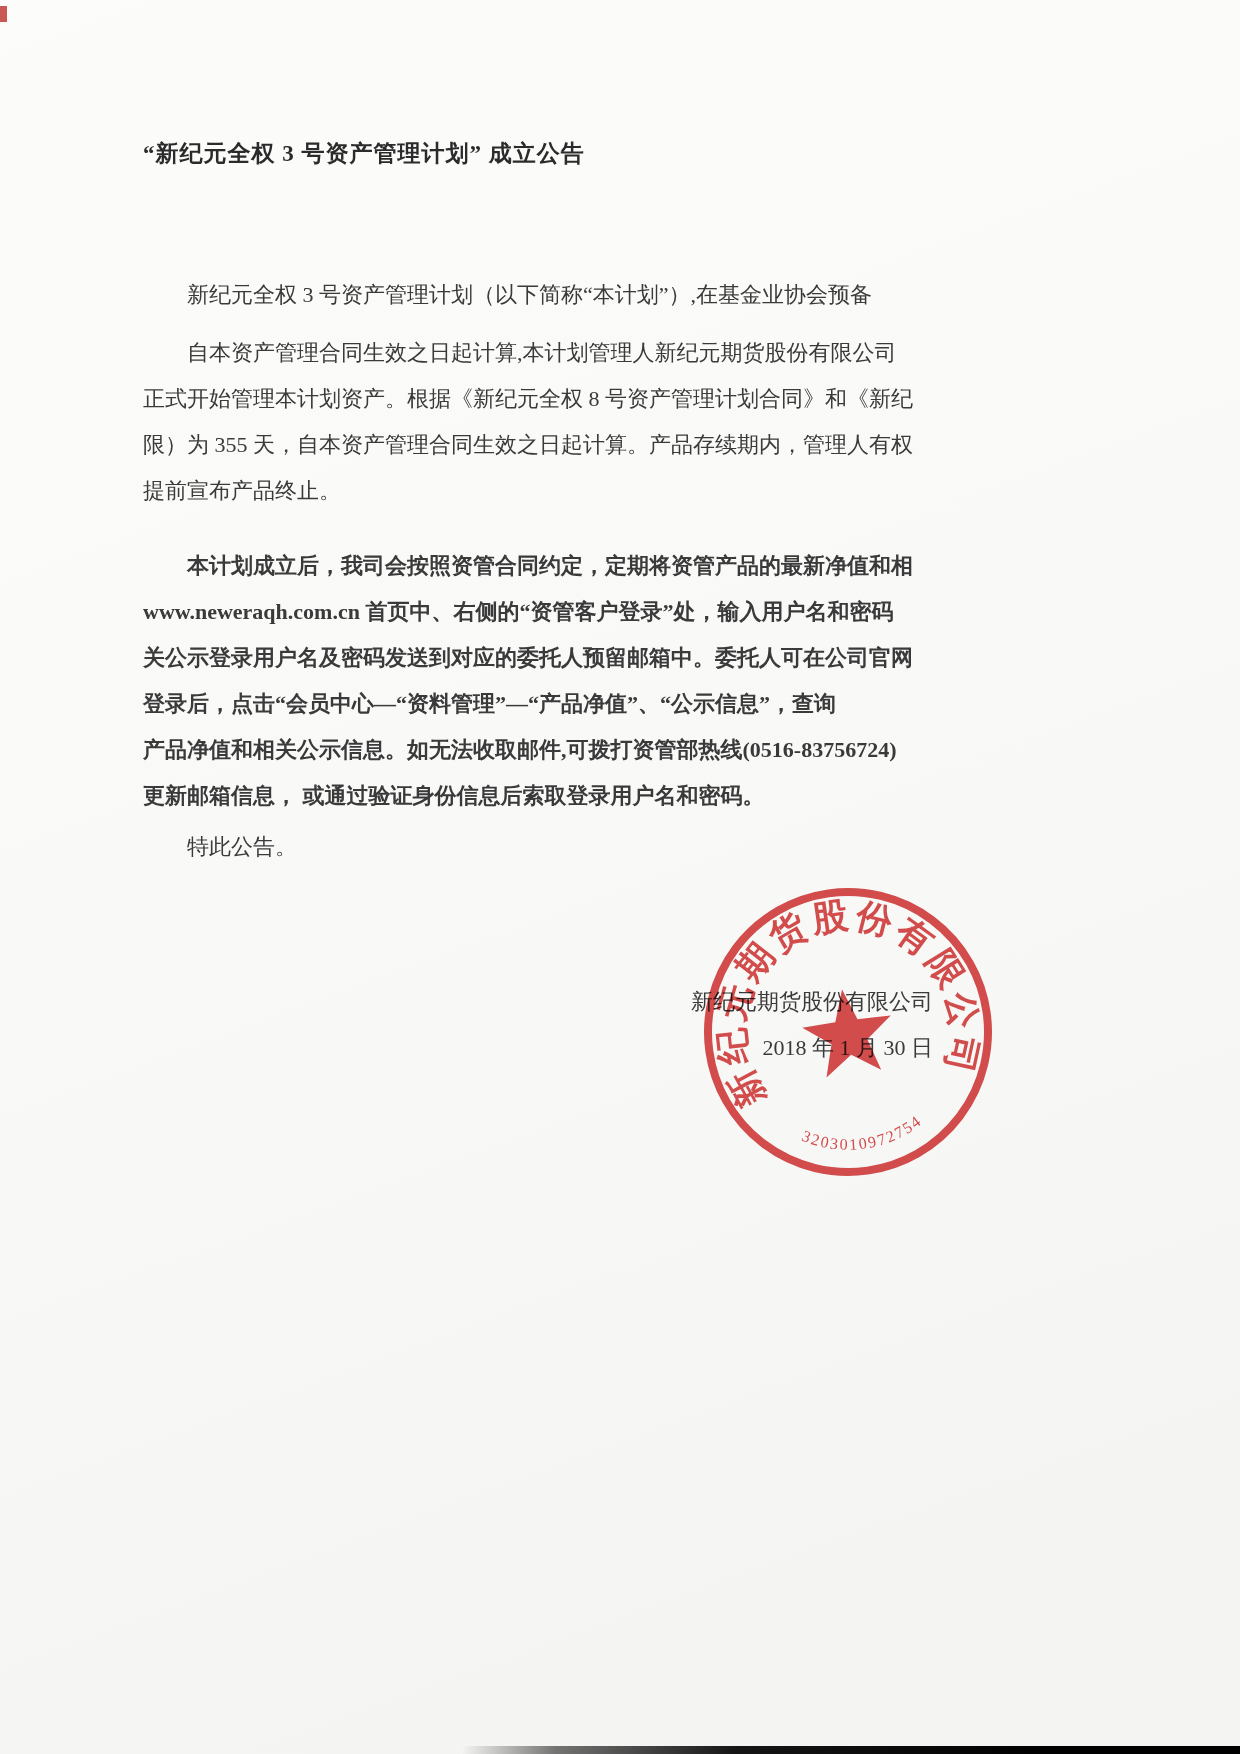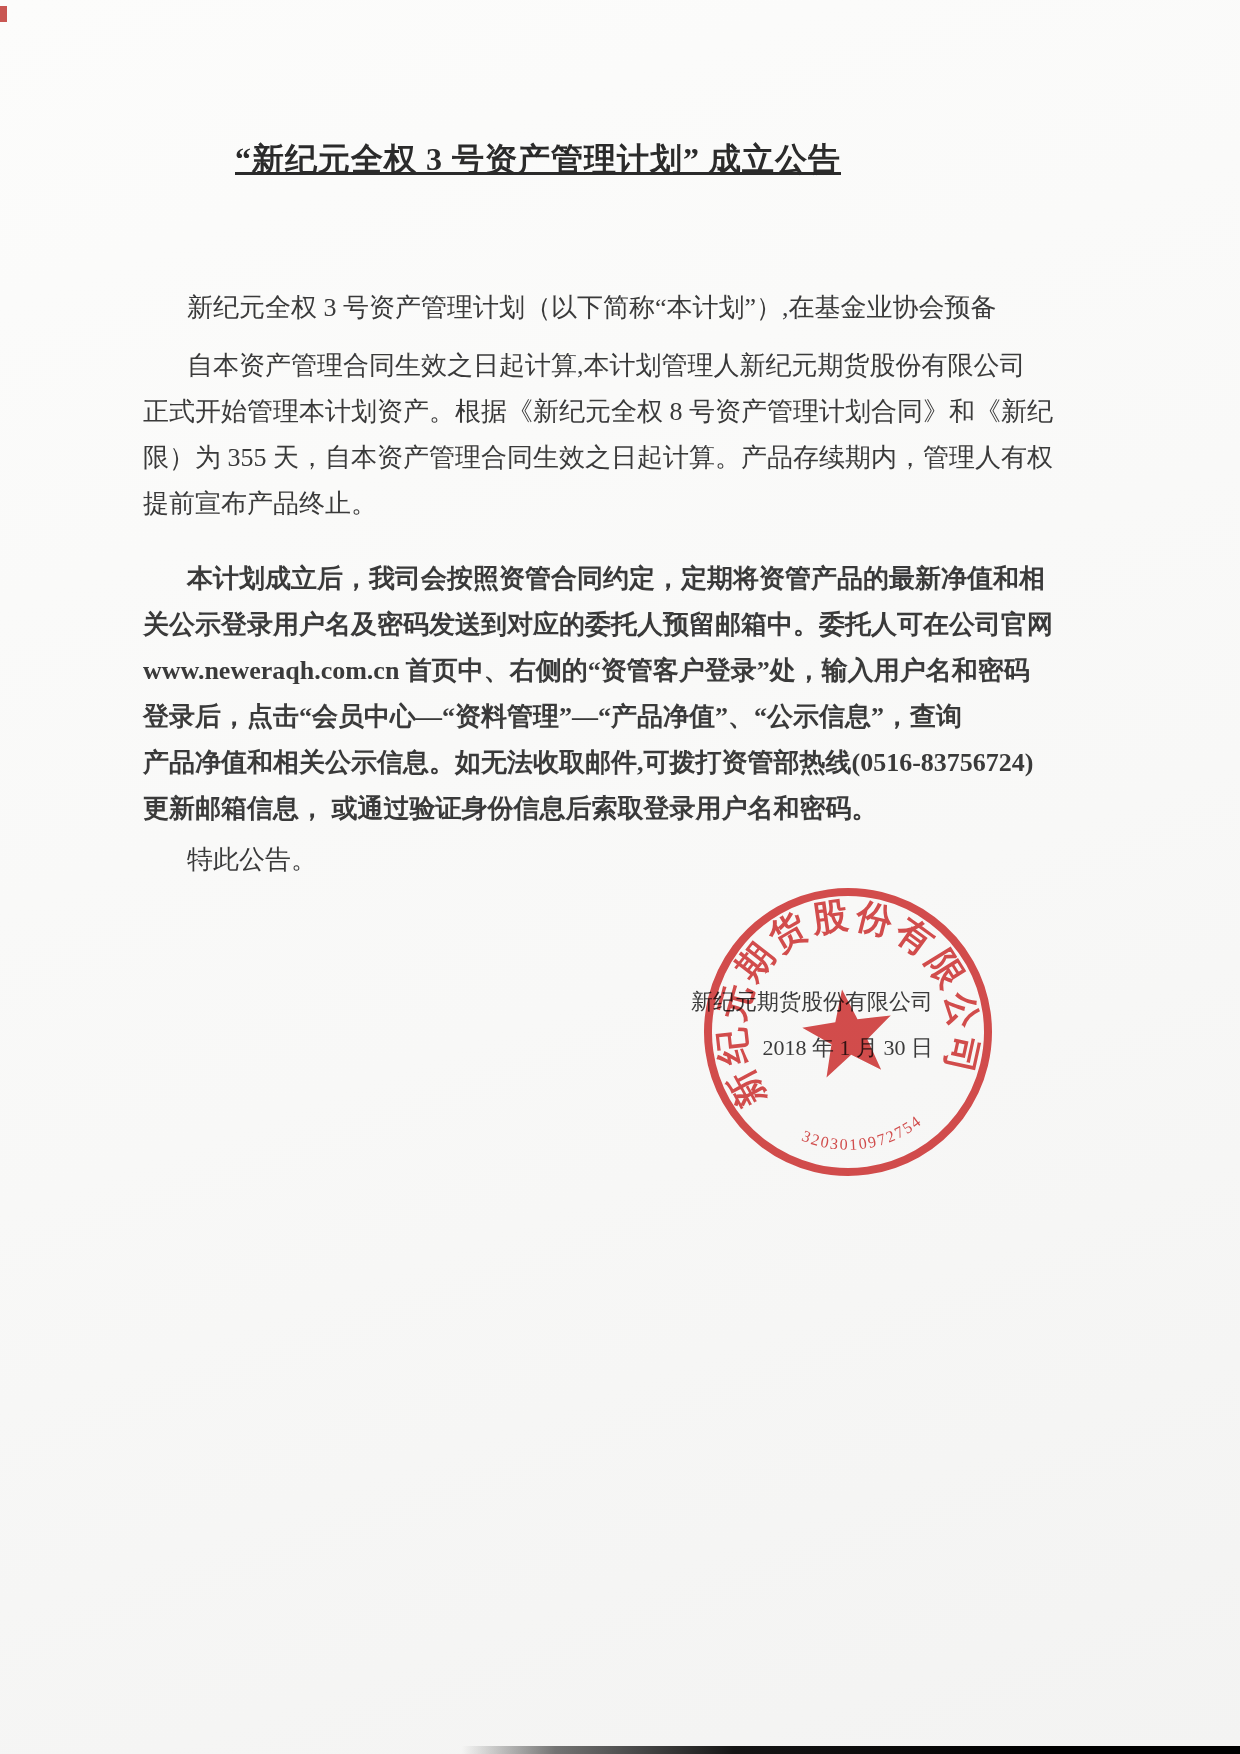--- a/index.html
+++ b/index.html
@@ -9,26 +9,24 @@
     background:linear-gradient(160deg,#fcfcfb 0%,#f8f8f7 55%,#f3f3f2 100%);
     font-family:"Liberation Serif","DejaVu Serif",serif;
     overflow:hidden;
   }
   .content {
     position:absolute; left:143px; top:0; width:790px;
     color:#3a3a3a;
   }
   .doc-title {
     margin-top:138px;
-    text-align:center;
-    font-size:32px; font-weight:bold; letter-spacing:1px;
+    font-size:23px; font-weight:bold; letter-spacing:1px;
     color:#2b2b2b;
-    text-decoration:underline;
   }
-  .para { font-size:26px; line-height:46px; }
+  .para { font-size:22px; line-height:46px; }
   .para .line { white-space:nowrap; }
   .para .line.indent { text-indent:44px; }
   .p1 { margin-top:103px; }
   .p2 { margin-top:12px; }
   .p3 { margin-top:29px;font-weight:bold; }
   .p4 { margin-top:5px; }
   .signature {
     position:absolute; left:143px; top:979px; width:790px;
     text-align:right; font-size:22px; line-height:46px; color:#3a3a3a;
   }
@@ -66,22 +64,22 @@
 
     <div class="para p2">
       <div class="line indent">自本资产管理合同生效之日起计算,本计划管理人新纪元期货股份有限公司</div>
       <div class="line">正式开始管理本计划资产。根据《新纪元全权 8 号资产管理计划合同》和《新纪</div>
       <div class="line">限）为 355 天，自本资产管理合同生效之日起计算。产品存续期内，管理人有权</div>
       <div class="line">提前宣布产品终止。</div>
     </div>
 
     <div class="para p3">
       <div class="line indent">本计划成立后，我司会按照资管合同约定，定期将资管产品的最新净值和相</div>
+      <div class="line">www.neweraqh.com.cn 首页中、右侧的“资管客户登录”处，输入用户名和密码</div>
       <div class="line">关公示登录用户名及密码发送到对应的委托人预留邮箱中。委托人可在公司官网</div>
-      <div class="line">www.neweraqh.com.cn 首页中、右侧的“资管客户登录”处，输入用户名和密码</div>
       <div class="line">登录后，点击“会员中心—“资料管理”—“产品净值”、“公示信息”，查询</div>
       <div class="line">产品净值和相关公示信息。如无法收取邮件,可拨打资管部热线(0516-83756724)</div>
       <div class="line">更新邮箱信息， 或通过验证身份信息后索取登录用户名和密码。</div>
     </div>
 
     <div class="para p4">
       <div class="line indent">特此公告。</div>
     </div>
 
   </div>

